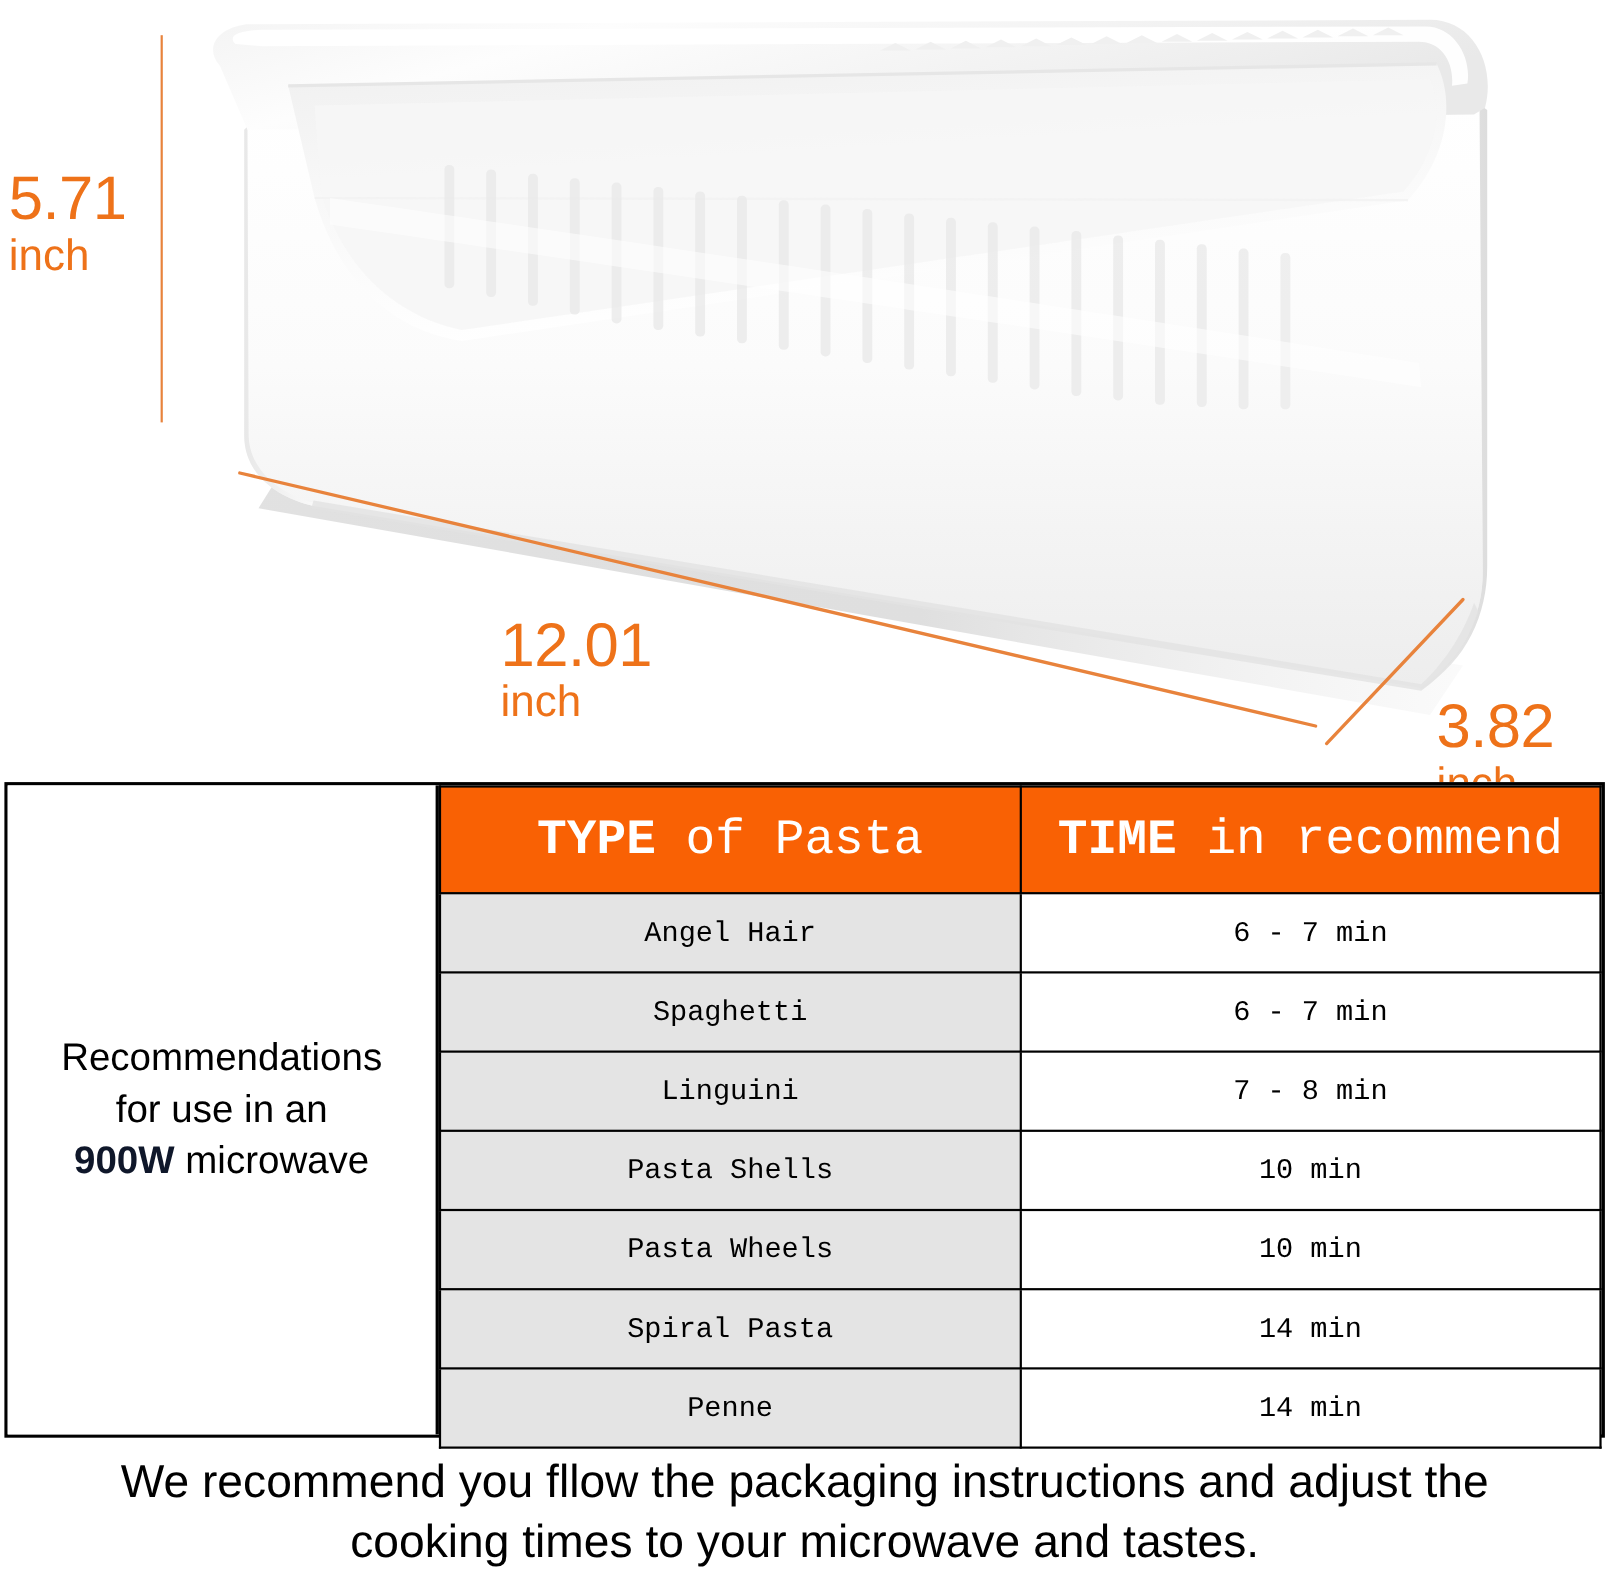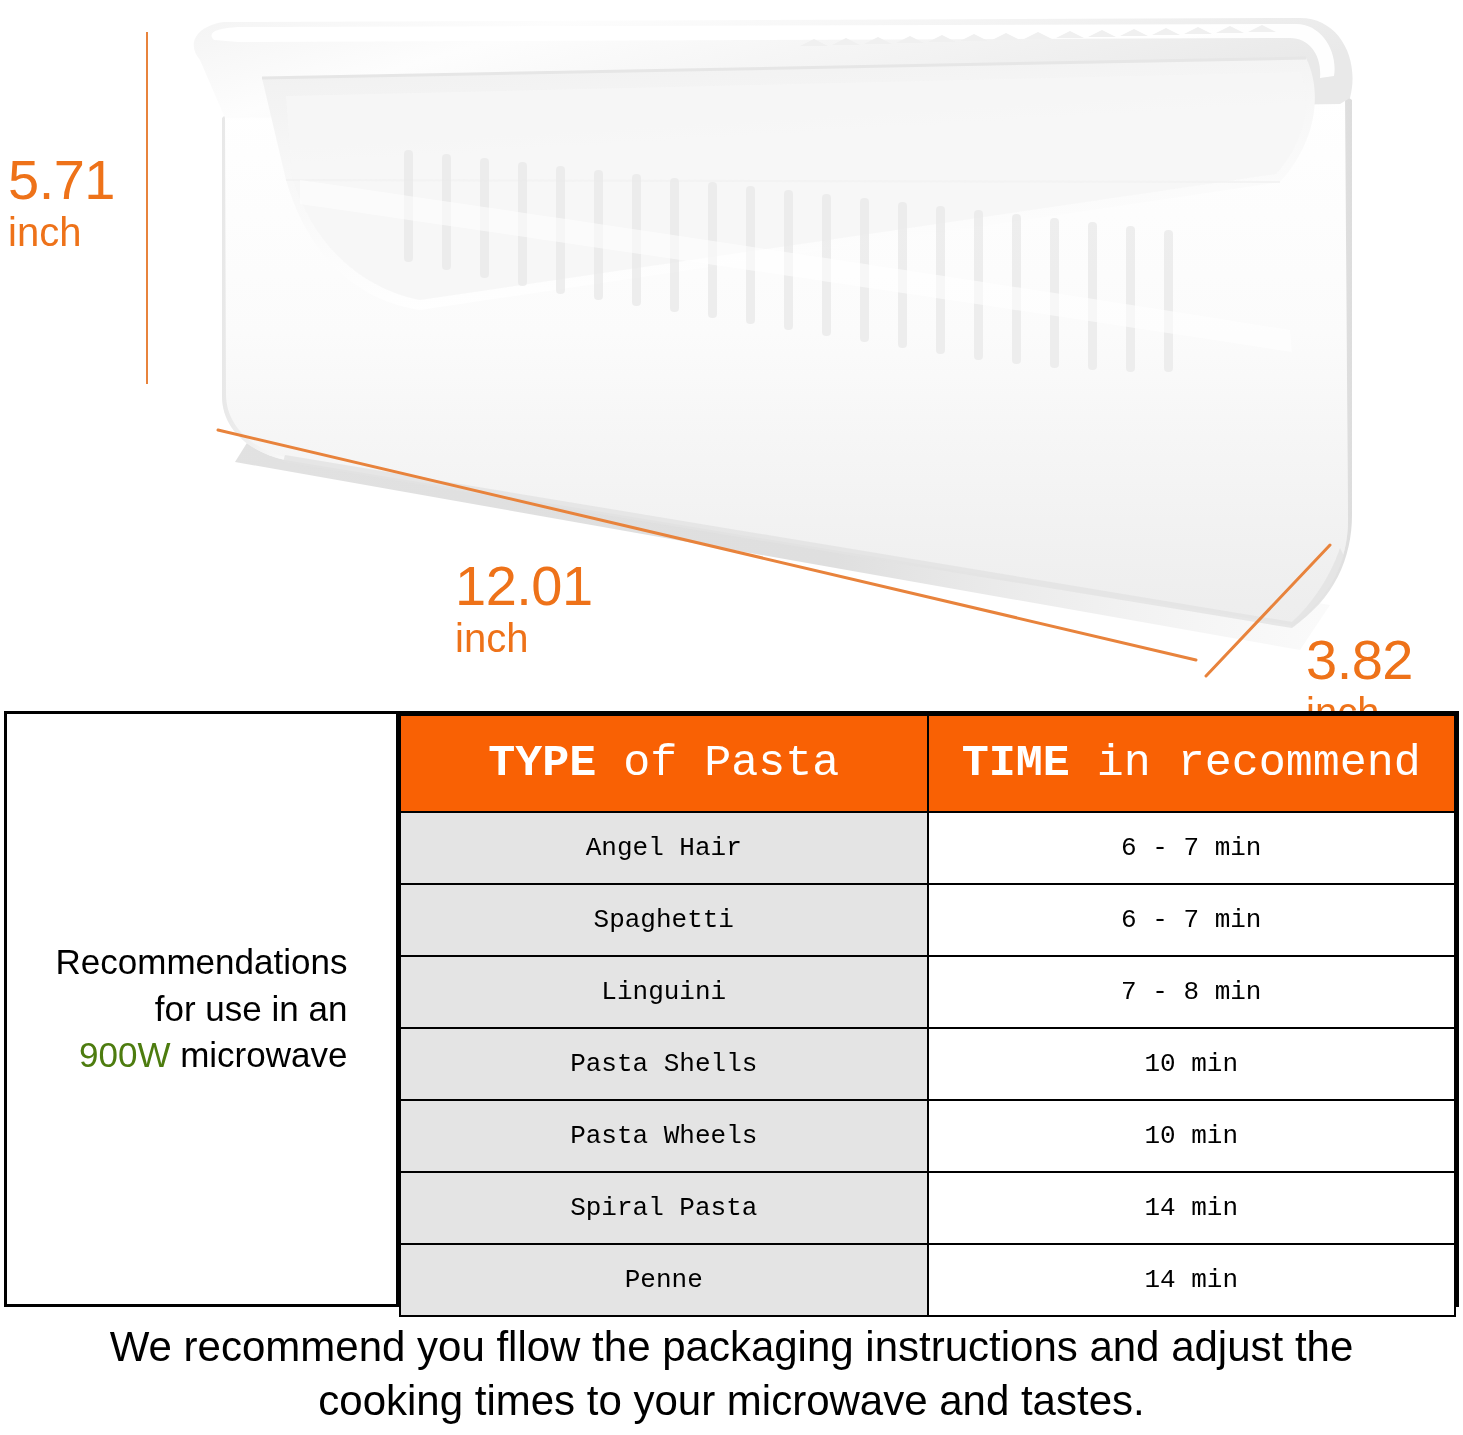--- a/index.html
+++ b/index.html
@@ -76,29 +76,29 @@
     width: 392px;
     flex: 0 0 392px;
     box-sizing: border-box;
     border-right: 3px solid #000000;
     display: flex;
     align-items: center;
     justify-content: center;
     background: #ffffff;
   }
   #recommend-text {
-    text-align: right;
+    text-align: center;
     font-size: 35px;
     line-height: 1.34;
     color: #000000;
     padding: 0 10px;
   }
   #recommend-text .watt {
-    color: #4d7c0f;
-    font-weight: normal;
+    color: #0f172a;
+    font-weight: bold;
   }
 
   #pasta-table {
     flex: 1 1 auto;
     border-collapse: collapse;
     table-layout: fixed;
     width: 100%;
     height: 100%;
   }
   #pasta-table th, #pasta-table td {

